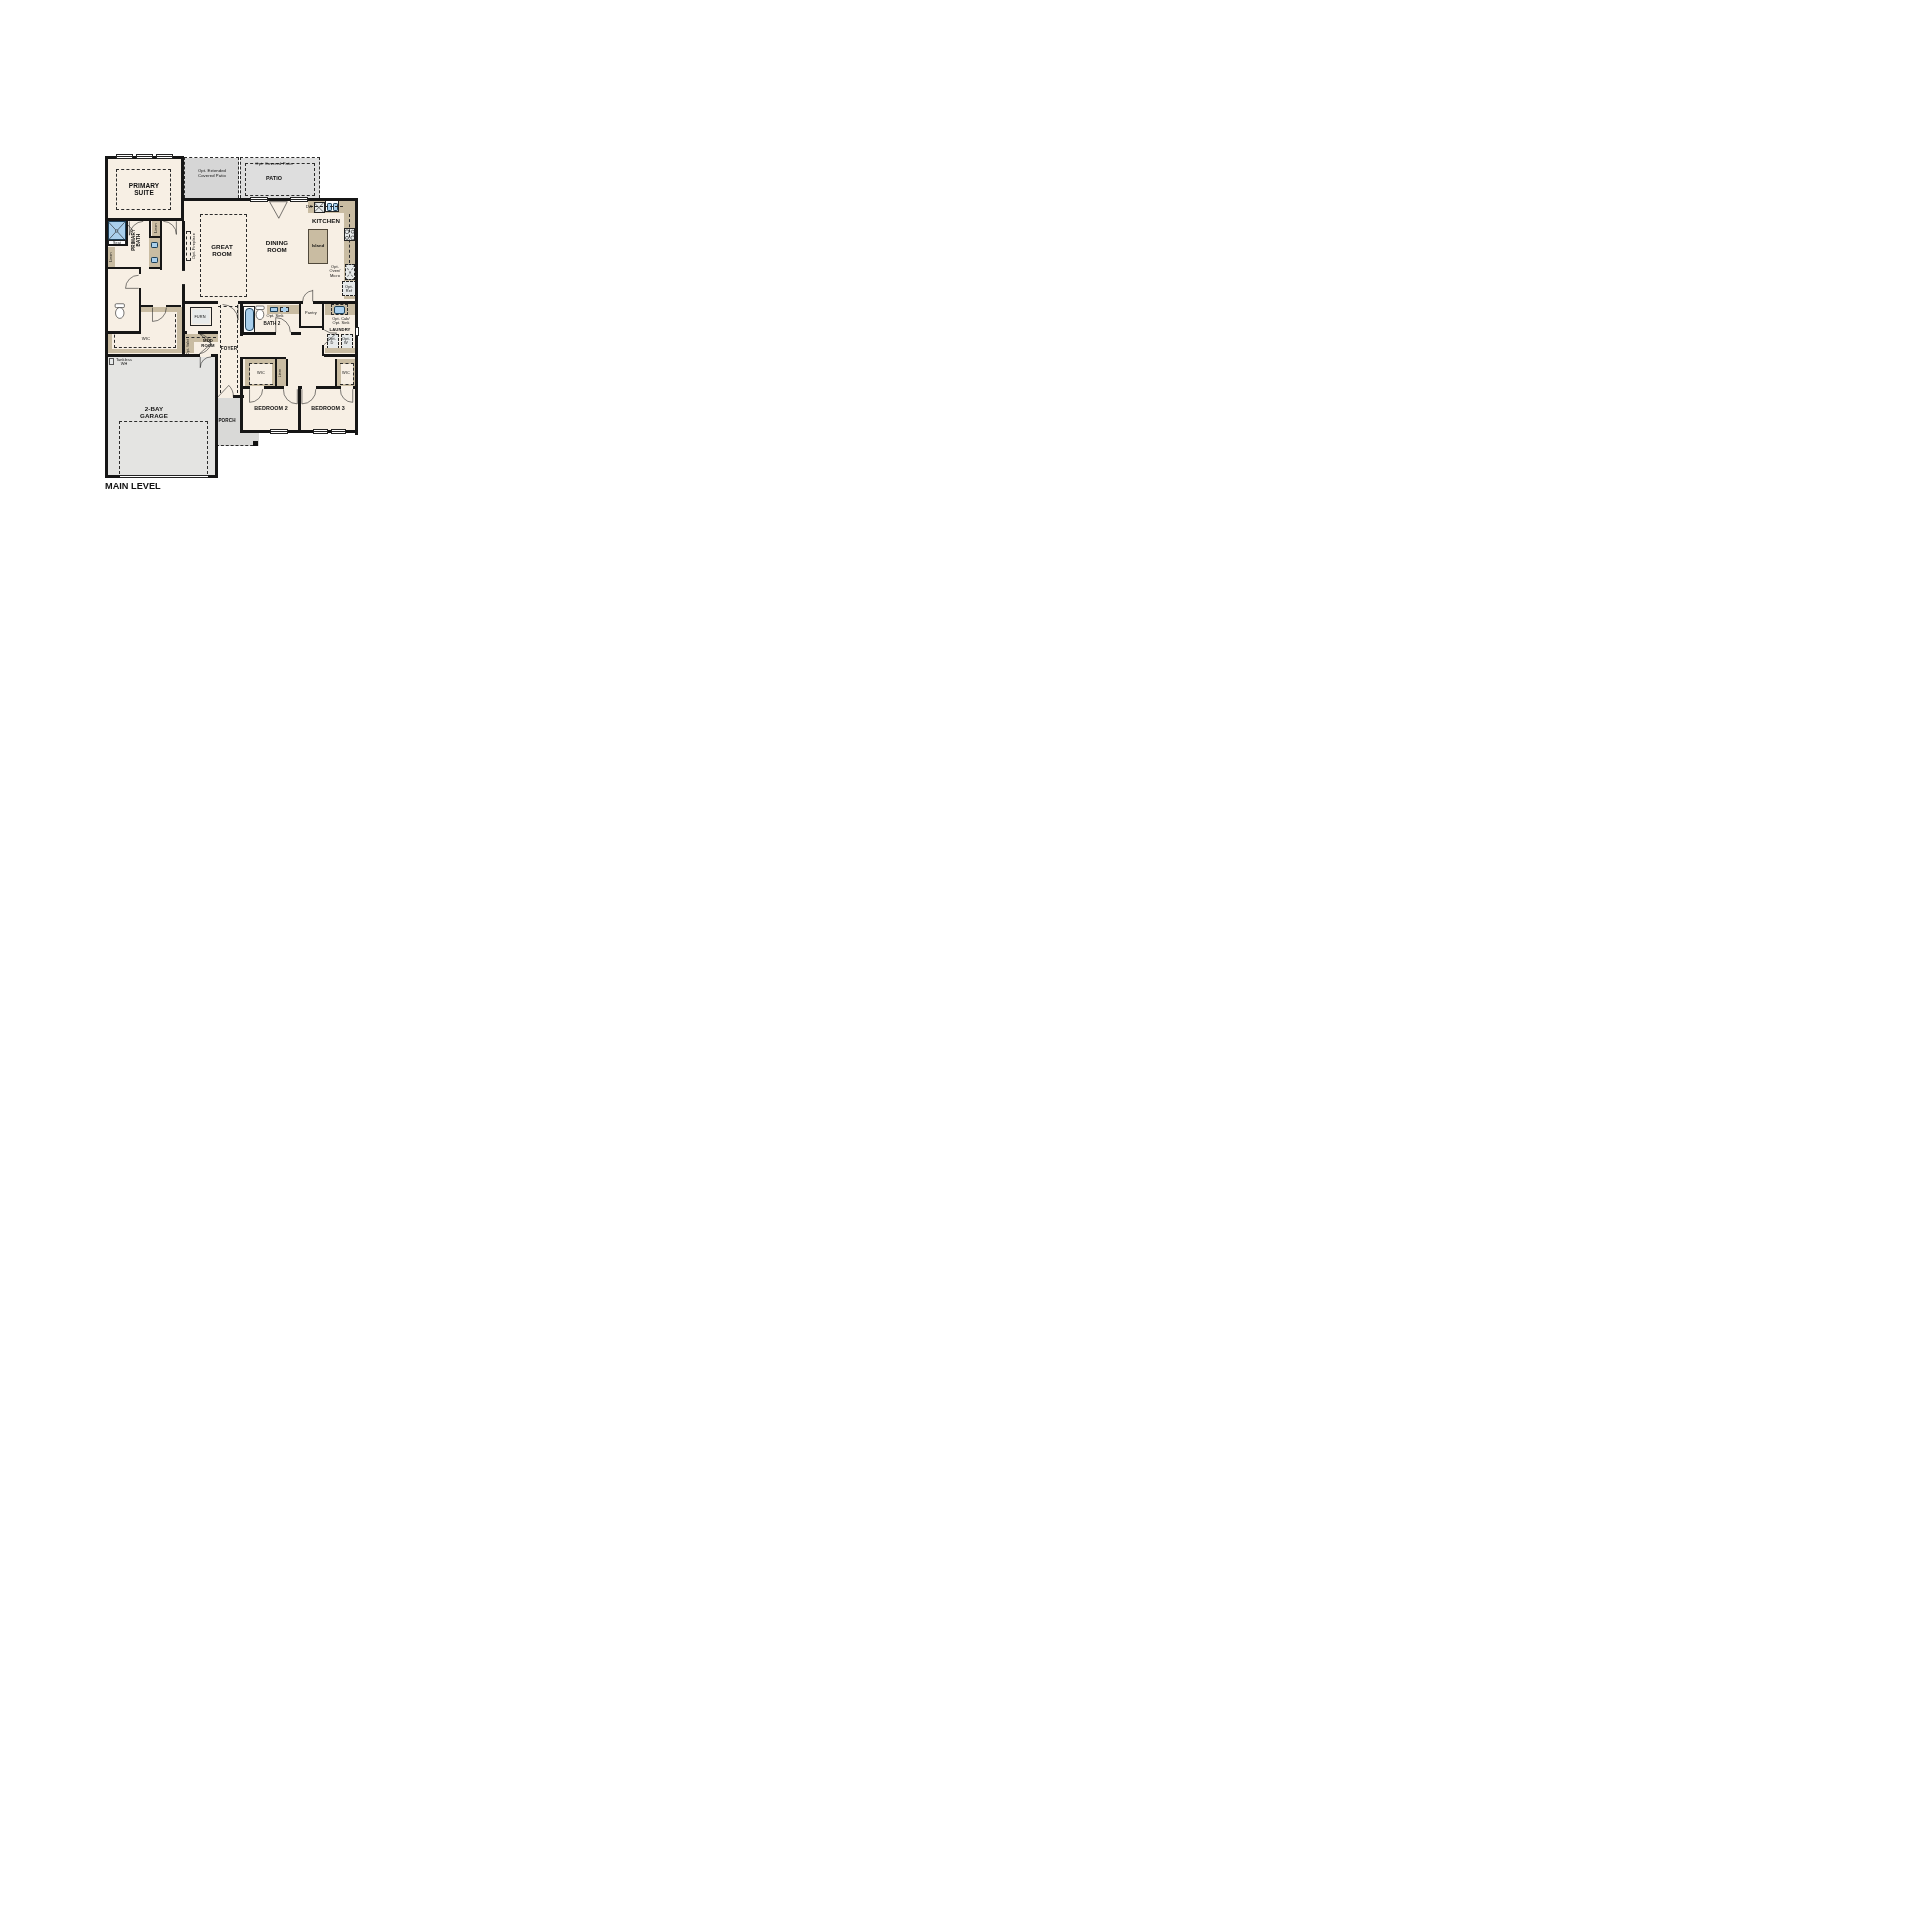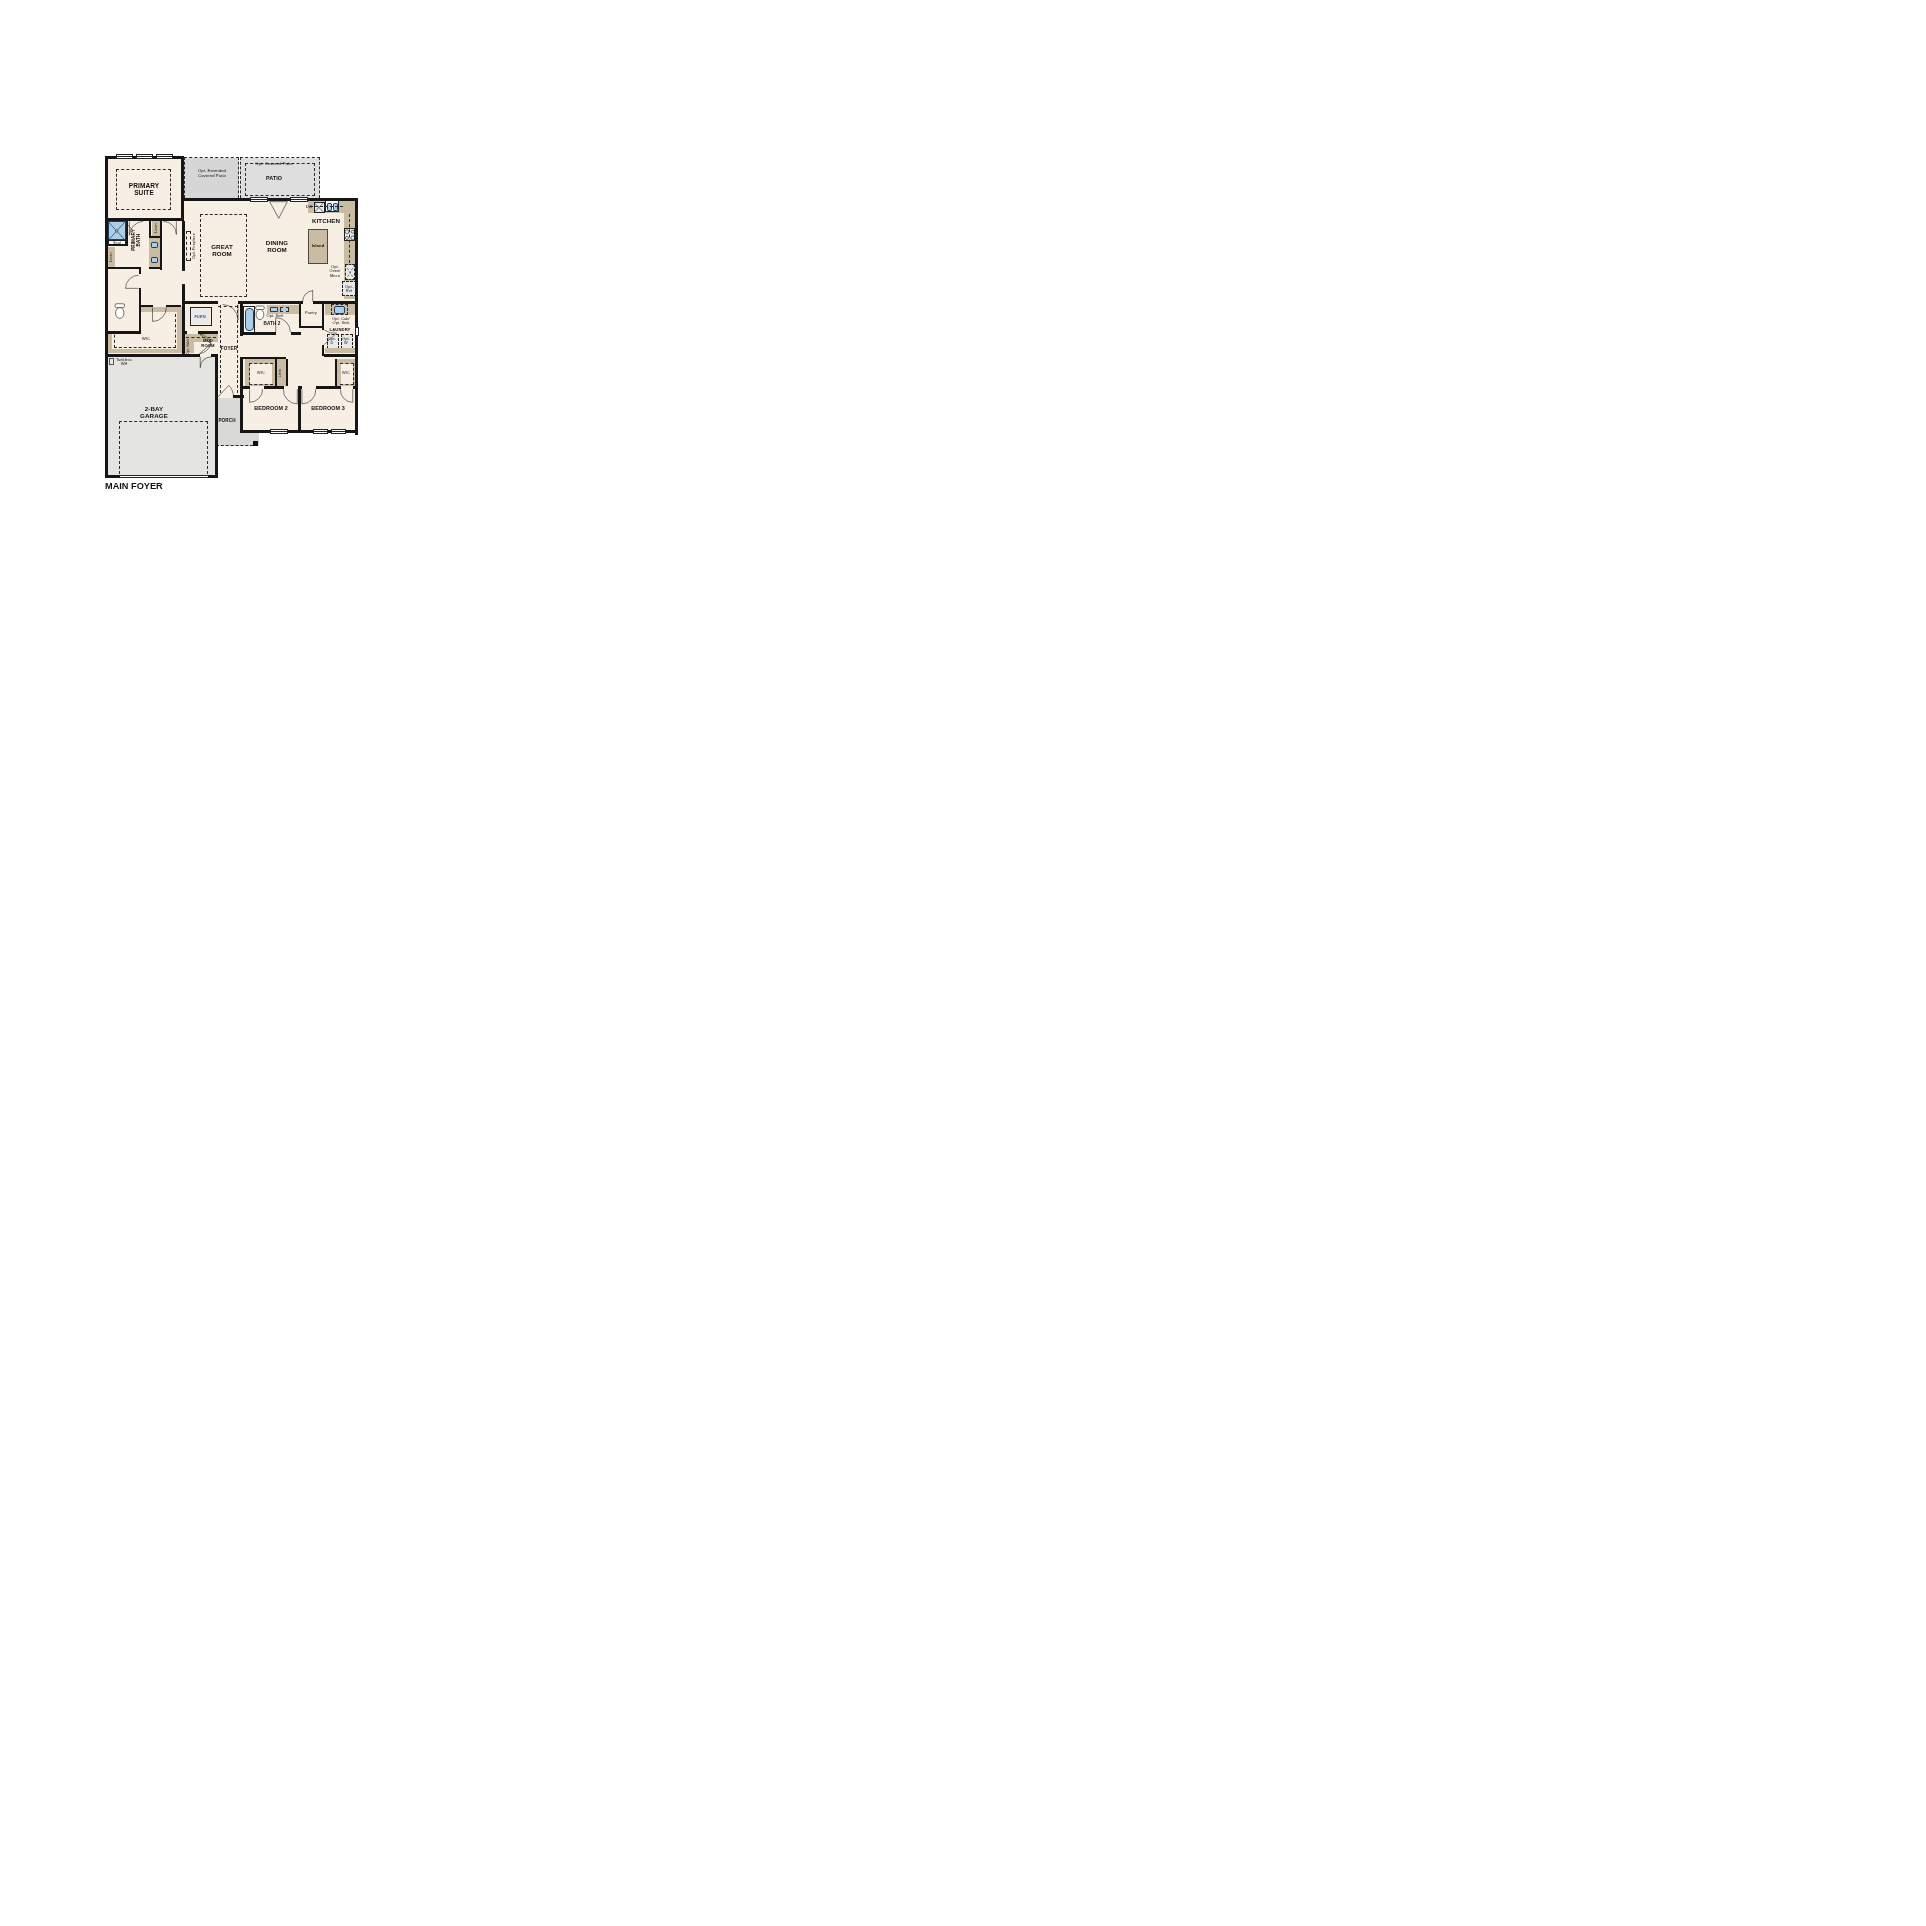--- a/index.html
+++ b/index.html
@@ -287,15 +287,15 @@
 D</div>
   <div class="lbl" style="left:346px;top:341px;font-size:3.9px">Opt.
 W</div>
   <div class="lbl" style="left:261px;top:373px;font-size:3.9px">WIC</div>
   <div class="lbl rot" style="left:281px;top:373px;font-size:3.3px">Linen</div>
   <div class="lbl" style="left:346px;top:373px;font-size:3.9px">WIC</div>
   <div class="lbl b" style="left:271px;top:408px;font-size:5.4px">BEDROOM 2</div>
   <div class="lbl b" style="left:328px;top:408px;font-size:5.4px">BEDROOM 3</div>
   <div class="lbl b" style="left:154px;top:413px;font-size:6.2px">2-BAY
 GARAGE</div>
-  <div id="main-level" style="left:105px;top:481px;font-size:9.2px">MAIN FOYER</div>
+  <div id="main-level" style="left:105px;top:481px;font-size:9.2px">MAIN LEVEL</div>
 </div>
 
 
 </body></html>

